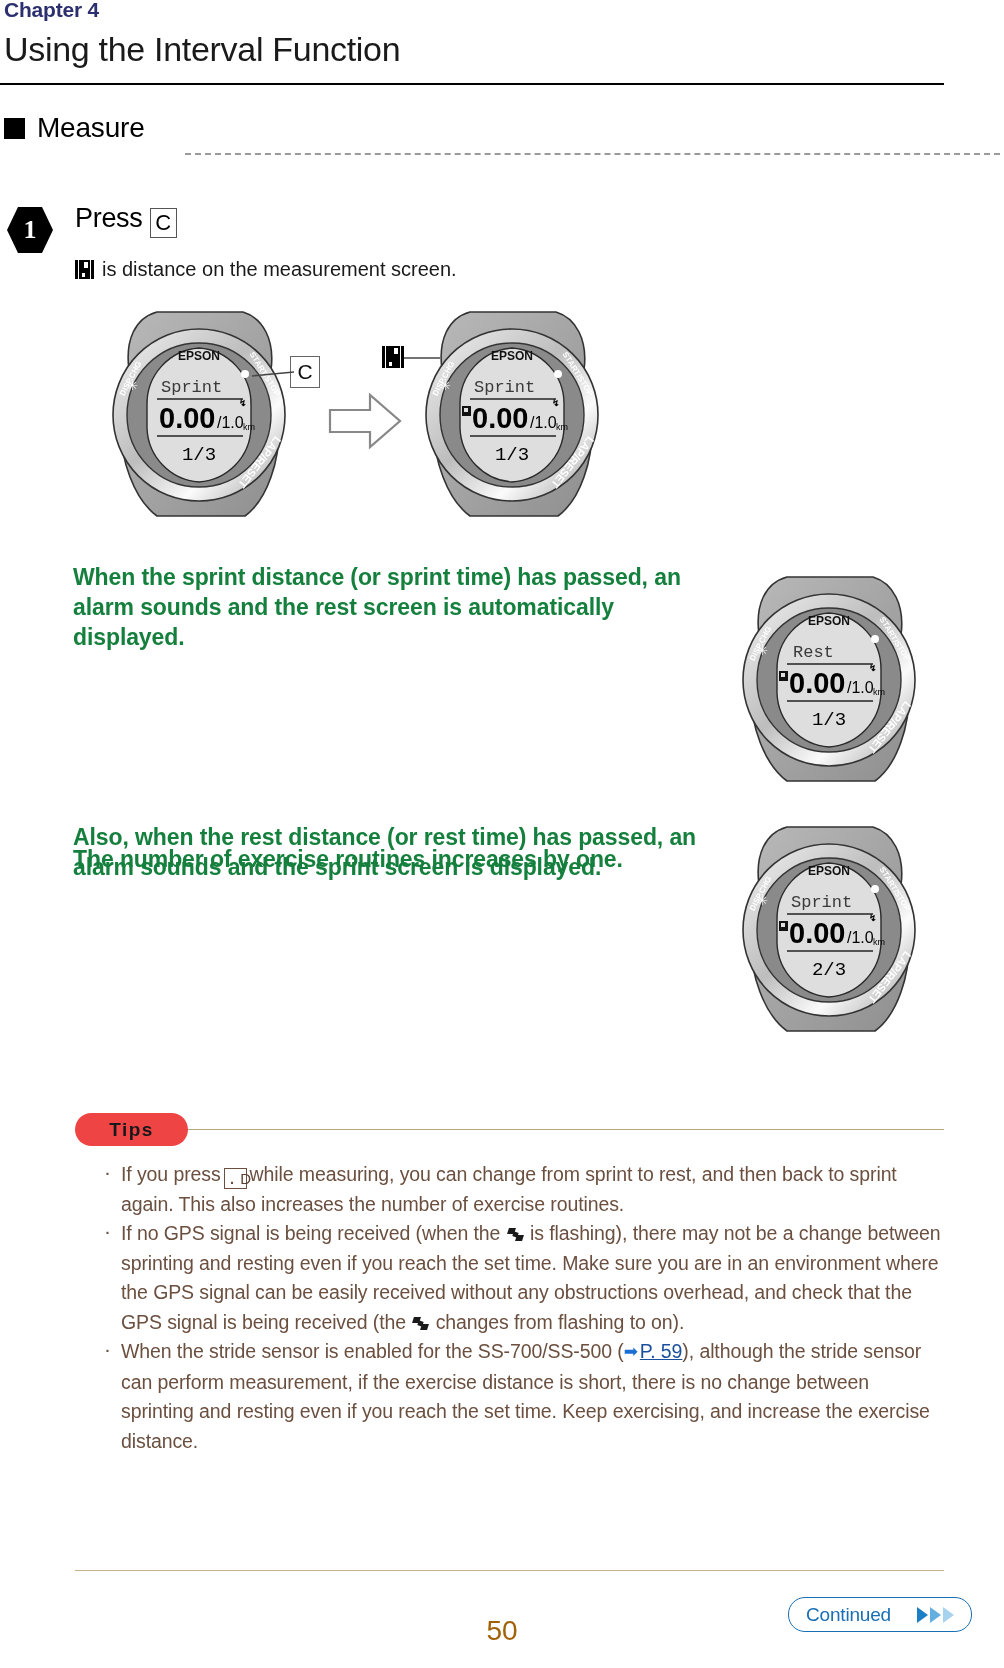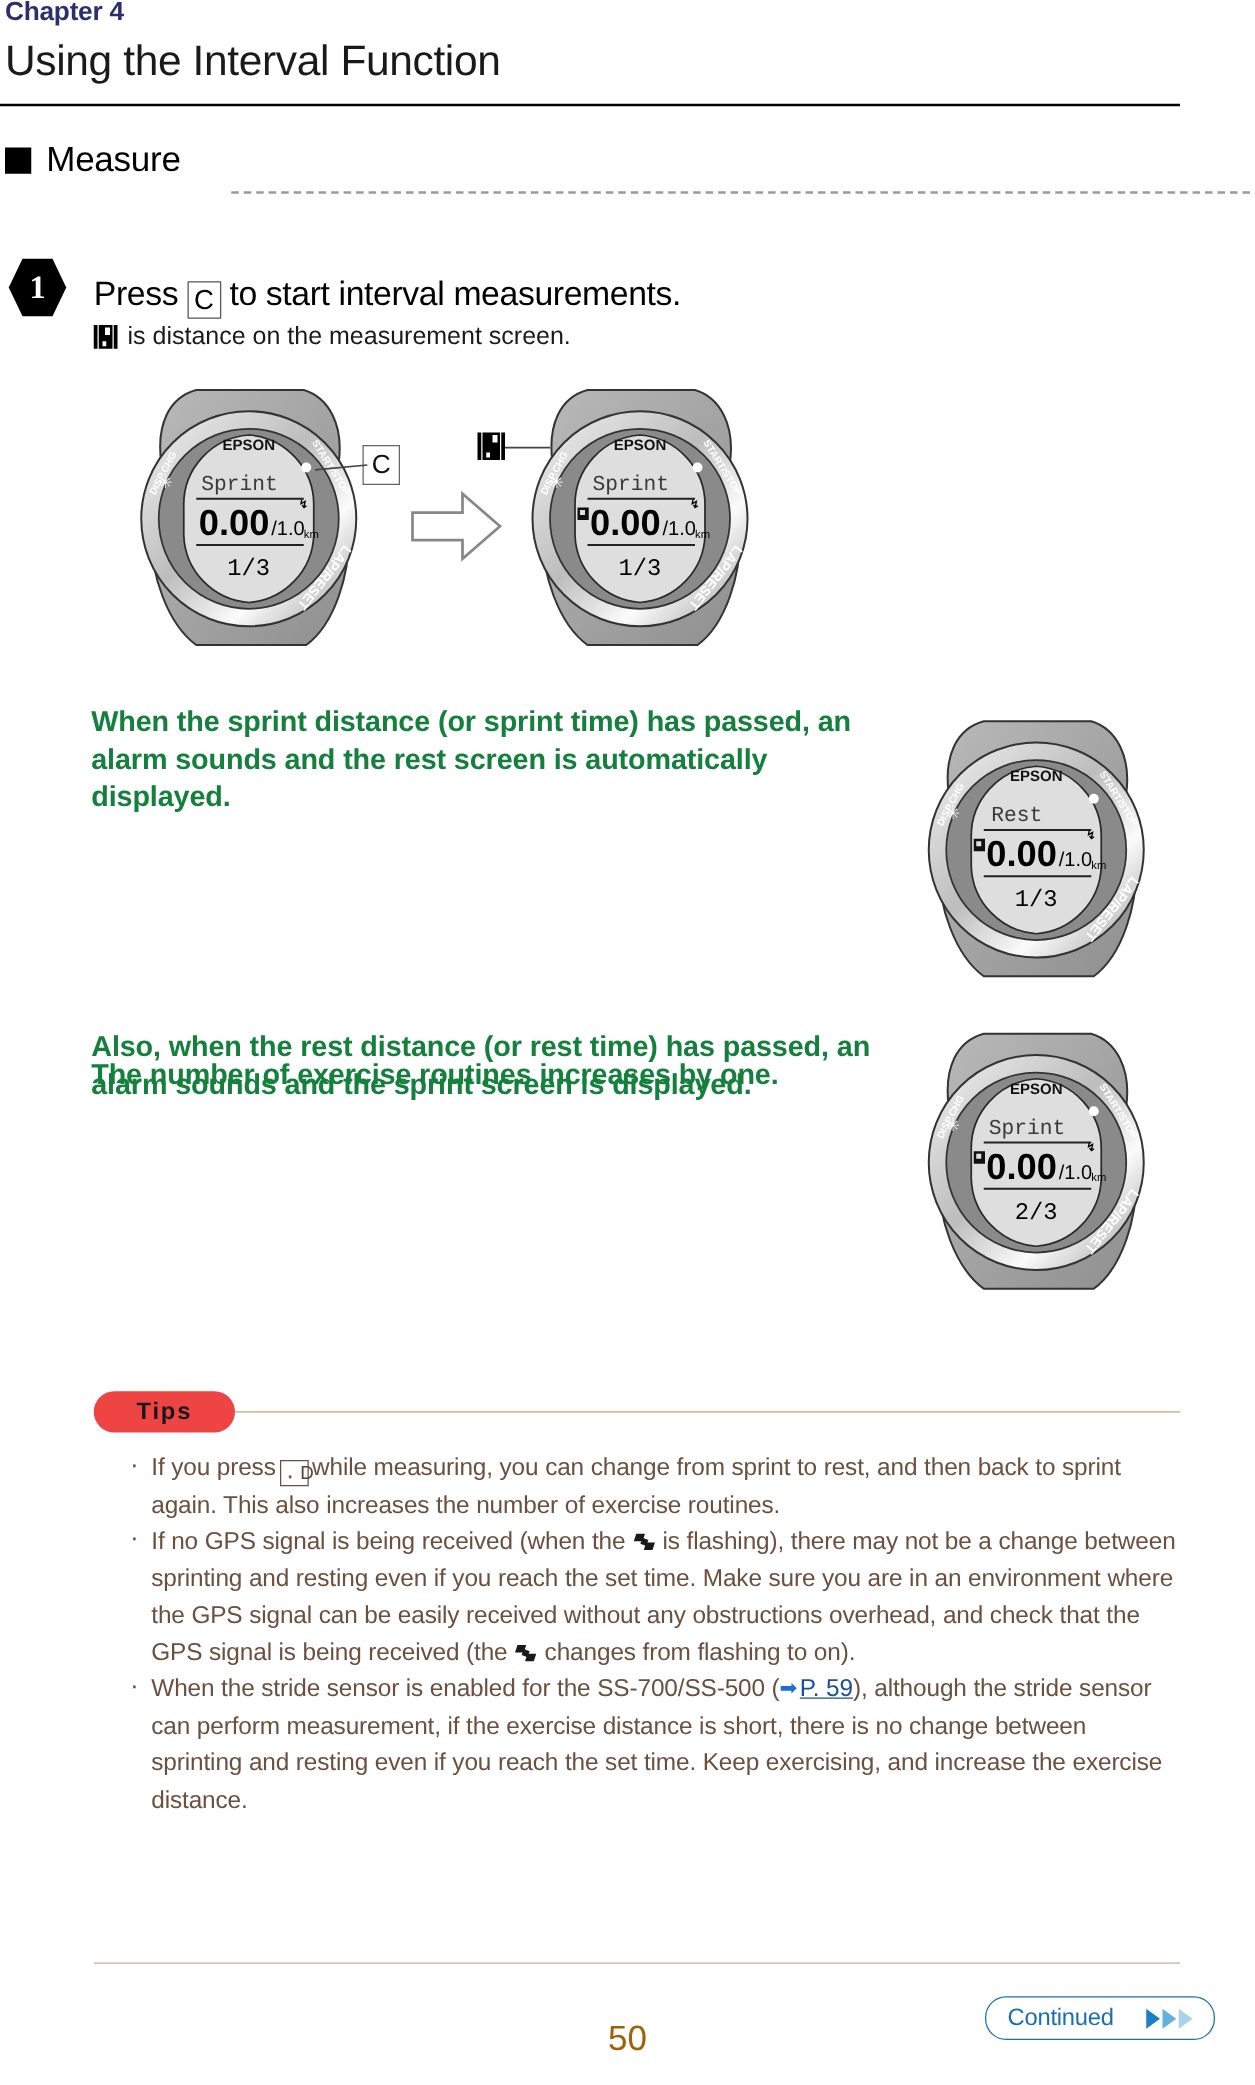--- a/index.html
+++ b/index.html
@@ -92,21 +92,20 @@
   }
   #step1-heading {
     position: absolute;
     left: 75px; top: 203px;
     font-size: 27px;
     font-weight: 500;
     letter-spacing: -0.3px;
     white-space: nowrap;
     display: flex;
     align-items: baseline;
-    margin-top: 17px;
   }
   .keycap {
     display: inline-flex;
     align-items: center;
     justify-content: center;
     border: 1.5px solid #555555;
     font-family: "Liberation Sans", sans-serif;
     font-weight: 400;
     background: #ffffff;
     color: #000;
@@ -339,21 +338,20 @@
 <div id="step1-badge">
   <svg width="48" height="50" viewBox="0 0 48 50">
     <polygon points="12,2 36,2 47,25 36,48 12,48 1,25" fill="#000000"></polygon>
   </svg>
   <span class="hexnum">1</span>
 </div>
 
 <div id="step1-heading">
   <span>Press</span>
   <span class="keycap big">C</span>
-  <span>to start interval measurements.</span>
 </div>
 
 <div id="step1-subline">
   <span class="lap-glyph">
     <i class="brk l"></i>
       <i class="body"></i>
       <i class="brk r"></i>
   </span>
   <span>is distance on the measurement screen.</span>
 </div>

